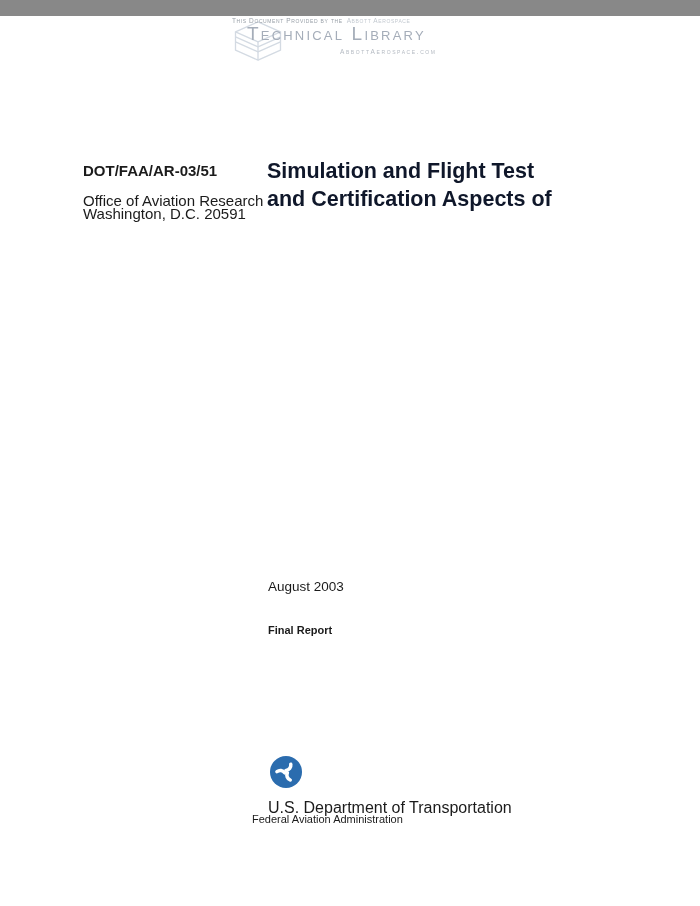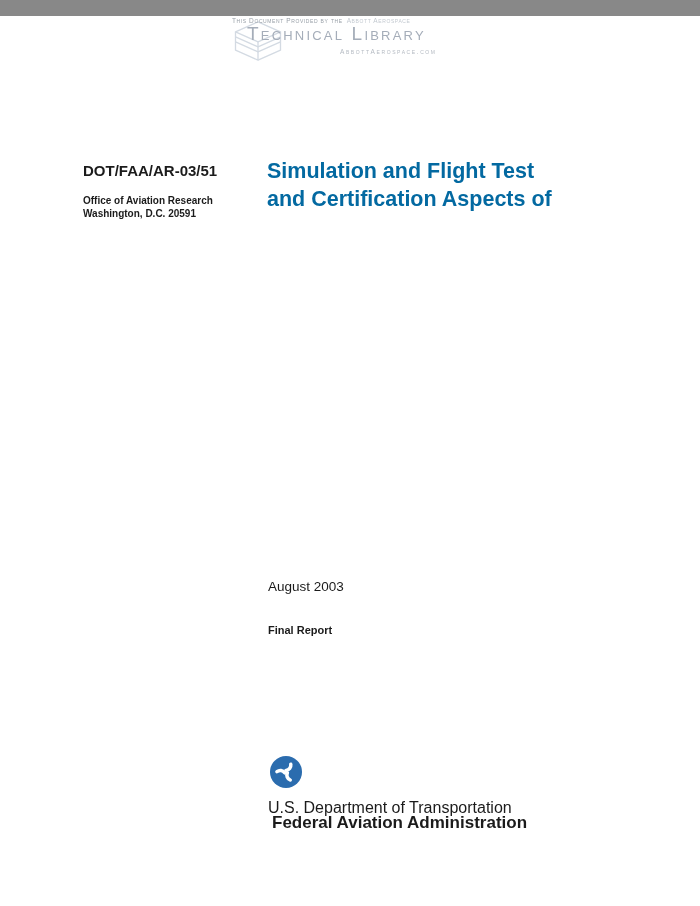--- a/index.html
+++ b/index.html
@@ -41,47 +41,46 @@
   #stamp-icon { left: 233px; top: 3px; opacity: 0.85; }
 
   
   #report-number {
     left: 83px; top: 146px;
     font-size: 15px; font-weight: bold;
     white-space: nowrap;
   }
   #office-block {
     left: 83px; top: 179px;
-    font-size: 10px; line-height: 12.5px;
+    font-size: 15px; line-height: 12.5px;
     white-space: nowrap;
-    font-weight: bold;
   }
 
   
   #title-block {
     left: 267px; top: 142px;
     font-size: 21.5px; font-weight: bold;
     line-height: 27.5px;
-    color: #0369a1;
+    color: #0f172a;
     white-space: nowrap;
   }
 
   
   #date-line   { left: 268px; top: 563px; font-size: 13.5px; }
   #type-line   { left: 268px; top: 608px; font-size: 11px; font-weight: bold; }
   #availability {
     left: 268px; top: 650px;
     font-size: 13.5px; line-height: 15.7px;
     white-space: nowrap;
   }
 
   
   #dot-logo { left: 270px; top: 740px; width: 32px; height: 32px; }
   #footer-dept   { left: 268px; top: 783px; font-size: 16px; }
-  #footer-agency { left: 272px; top: 797px; font-size: 17px; font-weight: bold; }
+  #footer-agency { left: 252px; top: 797px; font-size: 11px; font-weight: normal; }
 </style>
 </head>
 <body>
 
 <div id="page">
 
   <div class="abs" id="stamp-icon">
     <svg width="50" height="44" viewBox="0 0 60 52" fill="none" stroke="#ccd4de" stroke-width="1.6" stroke-linejoin="round">
       <path d="M30 3 L57 15 L30 27 L3 15 Z"></path>
       <path d="M3 15 L3 37 L30 49 L30 27"></path>

